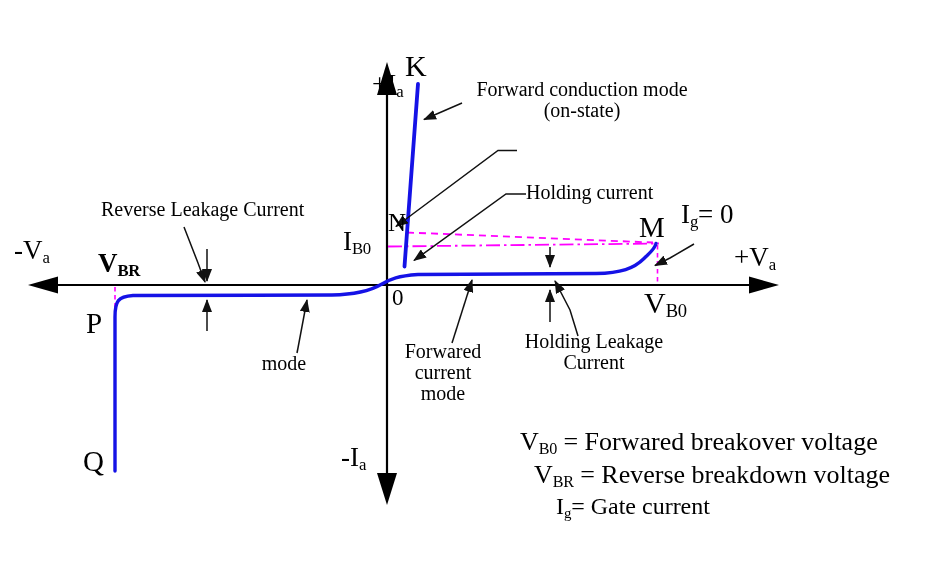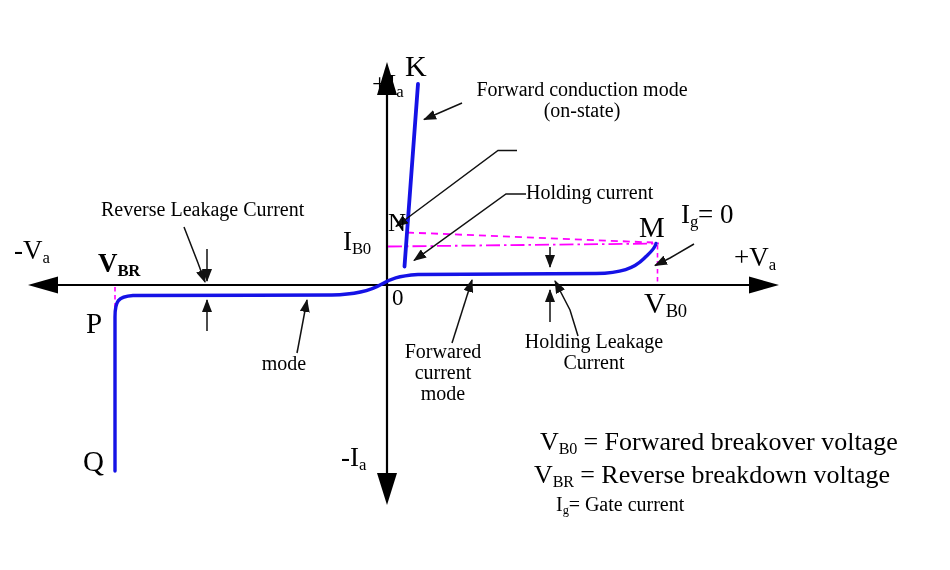--- a/index.html
+++ b/index.html
@@ -107,17 +107,17 @@
   <div class="lbl lbl-c" style="left:394px; top:341px; width:98px; font-size:20px;">
     <div>Forwared</div>
     <div>current</div>
     <div>mode</div>
   </div>
   <div class="lbl lbl-c" style="left:514px; top:331px; width:160px; font-size:20px;">
     <div>Holding Leakage</div>
     <div>Current</div>
   </div>
 
-  <div class="lbl" style="left:540px; top:428px; font-size:26px;"><span>V</span><span class="sub">B0</span><span> = Forwared breakover voltage</span></div>
+  <div class="lbl" style="left:520px; top:428px; font-size:26px;"><span>V</span><span class="sub">B0</span><span> = Forwared breakover voltage</span></div>
   <div class="lbl" style="left:534px; top:461px; font-size:26px;"><span>V</span><span class="sub">BR</span><span> = Reverse breakdown voltage</span></div>
-  <div class="lbl" style="left:556px; top:494px; font-size:20px;"><span>I</span><span class="sub">g</span><span>= Gate current</span></div>
+  <div class="lbl" style="left:556px; top:494px; font-size:24px;"><span>I</span><span class="sub">g</span><span>= Gate current</span></div>
 
 </div>
 
 </body></html>

